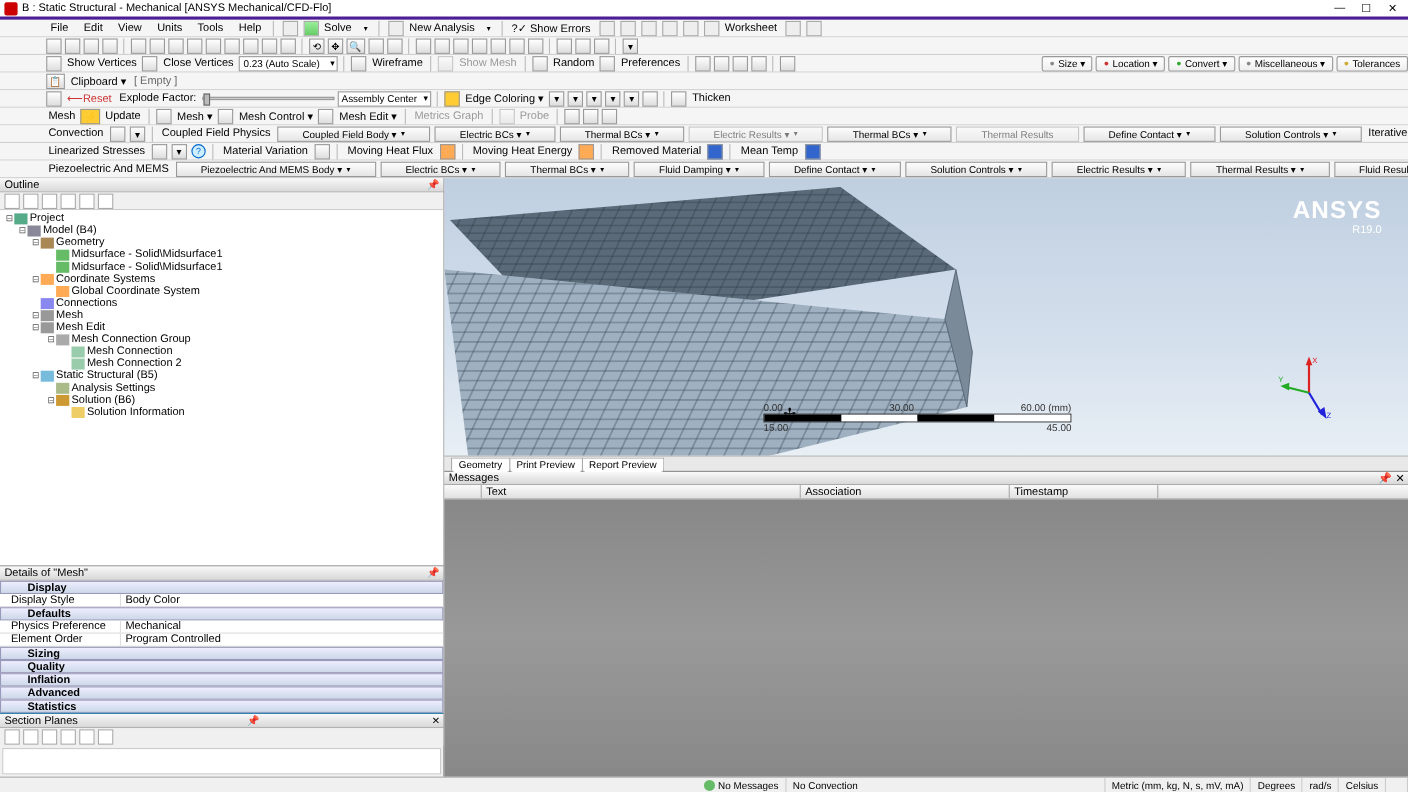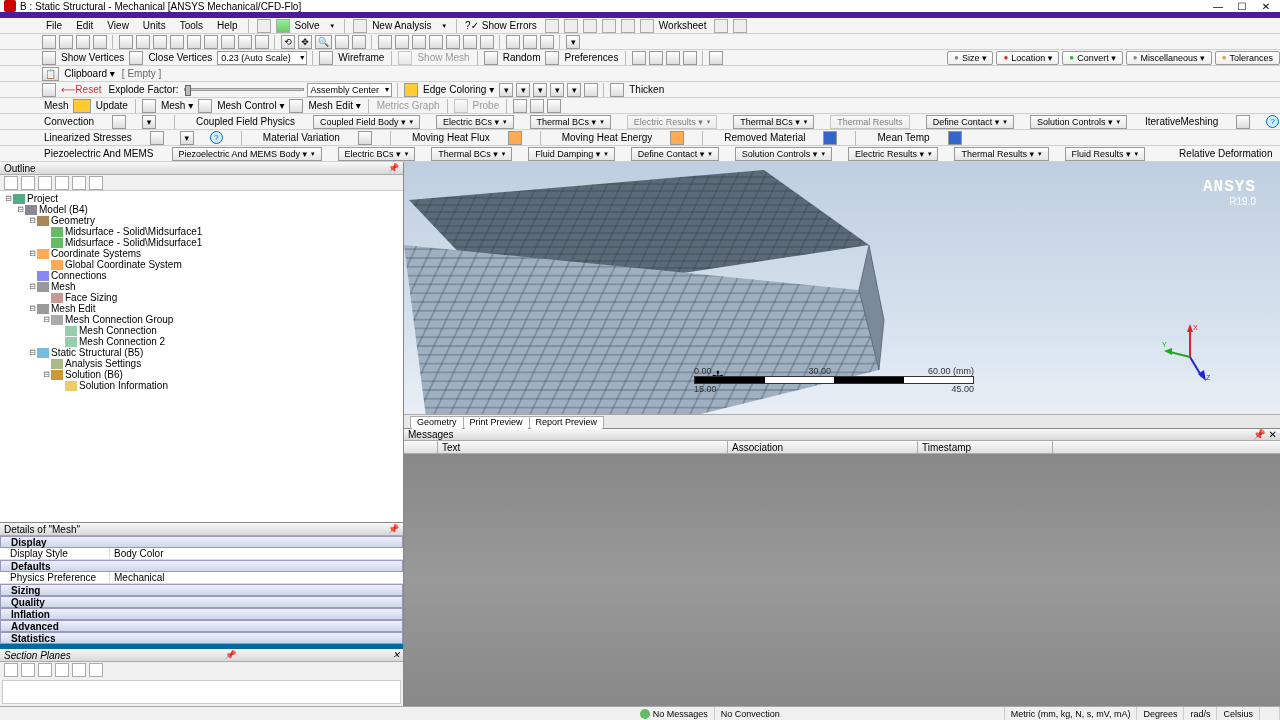--- a/index.html
+++ b/index.html
@@ -1,19 +1,19 @@
 <!DOCTYPE html>
 <html><head>
 <meta charset="utf-8">
 <style>
 * { box-sizing: border-box; margin: 0; padding: 0; font-family: "Segoe UI", Tahoma, sans-serif; }
 html, body { width: 1280px; height: 720px; overflow: hidden; background: #f0f0f0; }
 
 
-.titlebar { height: 18px; background: #fff; border-bottom: 6px solid #4c1d95; display: flex; align-items: center; font-size: 10px; padding-left: 4px; }
+.titlebar { height: 18px; background: #fff; border-bottom: 3px solid #4c1d95; display: flex; align-items: center; font-size: 10px; padding-left: 4px; }
 .titlebar .icon { width: 12px; height: 12px; background: #c00; border-radius: 2px; margin-right: 4px; }
 .titlebar .controls { margin-left: auto; display: flex; gap: 12px; padding-right: 8px; }
 .titlebar .ctrl { width: 12px; height: 12px; display: flex; align-items: center; justify-content: center; cursor: pointer; font-size: 10px; }
 
 
 .menubar { height: 16px; background: #f5f5f5; border-bottom: 1px solid #d0d0d0; display: flex; align-items: center; padding-left: 40px; font-size: 10px; gap: 2px; }
 .menubar span { padding: 11px 6px; cursor: pointer; }
 .menubar .mbtn { width: 14px; height: 14px; border: 1px solid #aaa; background: #eee; margin-left: 3px; cursor: pointer; }
 .menubar .green { background: linear-gradient(#9e9,#6c6); }
 .menubar .label { font-size: 10px; padding: 0 3px; }
@@ -28,22 +28,22 @@
 .tbdrop::after { content: "▾"; position: absolute; right: 2px; font-size: 8px; }
 .spacer { flex: 1; }
 .pill { height: 14px; border: 1px solid #999; background: linear-gradient(#fff,#eee); padding: 0 6px; font-size: 9px; display: flex; align-items: center; gap: 3px; border-radius: 2px; cursor: pointer; }
 .pill::before { content: "●"; font-size: 8px; }
 .redp::before { color: #c33; }
 .grnp::before { color: #3a3; }
 .yelp::before { color: #ca3; }
 .grap::before { color: #888; }
 
 
-.ribbon { height: 16px; background: #f5f5f5; border-bottom: 1px solid #d0d0d0; display: flex; align-items: center; font-size: 10px; padding-left: 42px; gap: 16px; }
-.rbtn { height: 14px; border: 1px solid #999; background: linear-gradient(#fdfdfd,#e5e5e5); padding: 0 6px; font-size: 9px; display: flex; align-items: center; gap: 2px; cursor: pointer; white-space: nowrap; }
+.ribbon { height: 16px; background: #f5f5f5; border-bottom: 1px solid #d0d0d0; display: flex; align-items: center; font-size: 10px; padding-left: 42px; gap: 4px; }
+.rbtn { height: 14px; border: 1px solid #999; background: linear-gradient(#fdfdfd,#e5e5e5); padding: 0 22px; font-size: 9px; display: flex; align-items: center; gap: 2px; cursor: pointer; white-space: nowrap; }
 .rbtn.dd::after { content: "▾"; margin-left: 2px; font-size: 7px; }
 .qico { width: 13px; height: 13px; border: 1px solid #06c; border-radius: 50%; background: #cef; display: flex; align-items: center; justify-content: center; font-size: 8px; color: #06c; cursor: pointer; }
 
 
 .main { display: flex; height: calc(720px - 18px - 16px - 16px - 16px - 16px - 16px - 16px - 16px - 16px - 16px - 14px); }
 .leftpane { width: 404px; display: flex; flex-direction: column; border-right: 1px solid #888; }
 
 
 .panel-head { height: 13px; background: linear-gradient(#f8f8f8,#d8d8d8); border-bottom: 1px solid #aaa; font-size: 10px; padding-left: 4px; display: flex; align-items: center; }
 .panel-head .x { margin-left: auto; margin-right: 3px; cursor: pointer; font-size: 9px; }
@@ -59,36 +59,36 @@
 .tn.i3 { padding-left: 40px; } .tn.i4 { padding-left: 54px; }
 .tico.prj { background: #5a8; } .tico.mdl { background: #889; } .tico.geo { background: #a85; }
 .tico.srf { background: #6b6; } .tico.cs { background: #fa5; } .tico.con { background: #88e; }
 .tico.msh { background: #999; } .tico.fs { background: #c99; } .tico.mcg { background: #aaa; }
 .tico.mc { background: #9ca; } .tico.ss { background: #7bd; } .tico.as { background: #ab8; }
 .tico.sol { background: #c93; } .tico.si { background: #ec6; }
 
 
 .details { border-top: 1px solid #888; }
 .details-body { background: #fff; font-size: 10px; }
-.dcat { height: 12px; background: linear-gradient(#eef,#ccd8e8); border: 1px solid #99b; padding-left: 10px; font-weight: bold; display: flex; align-items: center; }
+.dcat { height: 12px; background: linear-gradient(#eef,#ccd8e8); border: 1px solid #99b; padding-left: 24px; font-weight: bold; display: flex; align-items: center; }
 .drow { display: flex; height: 12px; border-bottom: 1px solid #ddd; }
 .dlab { width: 110px; padding-left: 10px; border-right: 1px solid #ddd; display: flex; align-items: center; }
 .dval { flex: 1; padding-left: 4px; display: flex; align-items: center; }
 
 
-.section-planes { border-top: 5px solid #0369a1; font-style: italic; }
+.section-planes { border-top: 1px solid #0369a1; }
 .sp-tb { height: 16px; background: #f0f0f0; display: flex; align-items: center; padding-left: 4px; gap: 3px; }
 .sp-tb .tb { width: 14px; height: 14px; border: 1px solid #aaa; background: #fff; cursor: pointer; }
 .sp-body { height: 24px; background: #fff; border: 1px solid #ccc; margin: 2px; }
 
 
 .rightpane { flex: 1; display: flex; flex-direction: column; }
 .viewport { flex: 1; background: linear-gradient(#bfcfe0 0%,#d5e0ed 60%,#e8eff5 100%); position: relative; overflow: hidden; }
 .brand { position: absolute; top: 16px; right: 24px; color: #fff; text-align: right; }
-.brand .b1 { font-size: 16px; font-weight: bold; letter-spacing: 1px; font-family: Liberation Mono, monospace; }
+.brand .b1 { font-size: 22px; font-weight: bold; letter-spacing: 1px; }
 .brand .b2 { font-size: 10px; }
 .ruler { position: absolute; bottom: 20px; left: 290px; font-size: 9px; color: #333; }
 .ruler .bar { width: 280px; height: 8px; display: flex; border: 1px solid #333; }
 .ruler .seg { flex: 1; } .ruler .seg.b { background: #000; } .ruler .seg.w { background: #fff; }
 .ruler .top { display: flex; justify-content: space-between; width: 280px; }
 .ruler .bot { display: flex; justify-content: space-between; width: 280px; }
 .triad { position: absolute; bottom: 32px; right: 60px; width: 60px; height: 60px; }
 .cursor-cross { position: absolute; top: 206px; left: 308px; font-size: 14px; color: #000; pointer-events: none; }
 .mesh-shape { position: absolute; top: 8px; left: 0; width: 480px; height: 320px; }
 
@@ -391,25 +391,20 @@
         <div class="tn i2">
           <span class="exp"></span>
           <span class="tico con"></span>
           <span>Connections</span>
         </div>
         <div class="tn i2">
           <span class="exp">⊟</span>
           <span class="tico msh"></span>
           <span>Mesh</span>
         </div>
-        <div class="tn i3">
-          <span class="exp"></span>
-          <span class="tico fs"></span>
-          <span>Face Sizing</span>
-        </div>
         <div class="tn i2">
           <span class="exp">⊟</span>
           <span class="tico msh"></span>
           <span>Mesh Edit</span>
         </div>
         <div class="tn i3">
           <span class="exp">⊟</span>
           <span class="tico mcg"></span>
           <span>Mesh Connection Group</span>
         </div>
@@ -453,20 +448,24 @@
       <div class="details-body">
         <div class="dcat">Display</div>
         <div class="drow">
             <div class="dlab">Display Style</div>
             <div class="dval">Body Color</div>
           </div>
         <div class="dcat">Defaults</div>
         <div class="drow">
             <div class="dlab">Physics Preference</div>
             <div class="dval">Mechanical</div>
+          </div>
+        <div class="drow">
+            <div class="dlab">Element Order</div>
+            <div class="dval">Program Controlled</div>
           </div>
         <div class="dcat">Sizing</div>
         <div class="dcat">Quality</div>
         <div class="dcat">Inflation</div>
         <div class="dcat">Advanced</div>
         <div class="dcat">Statistics</div>
       </div>
     </div>
 
     <div class="section-planes">

